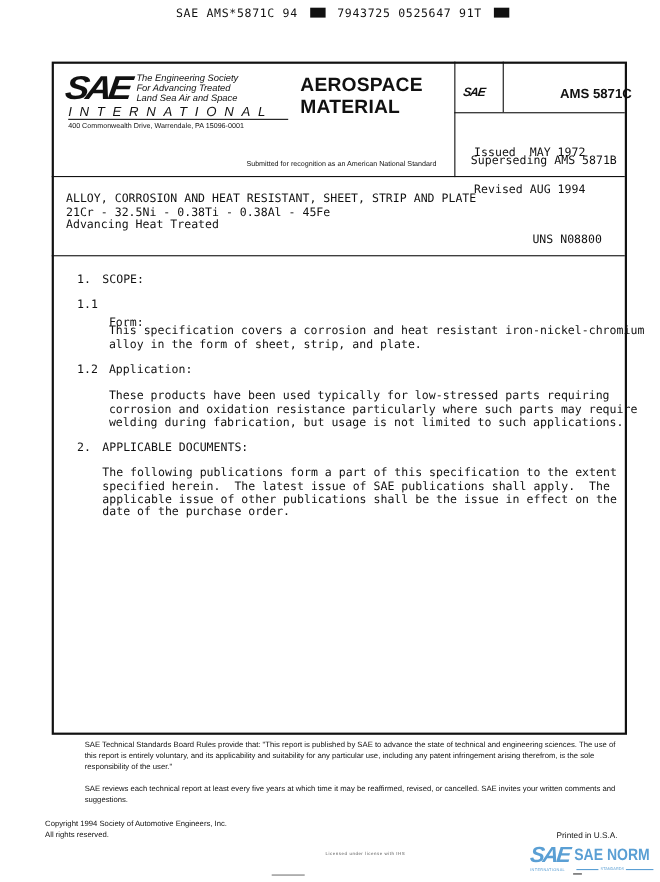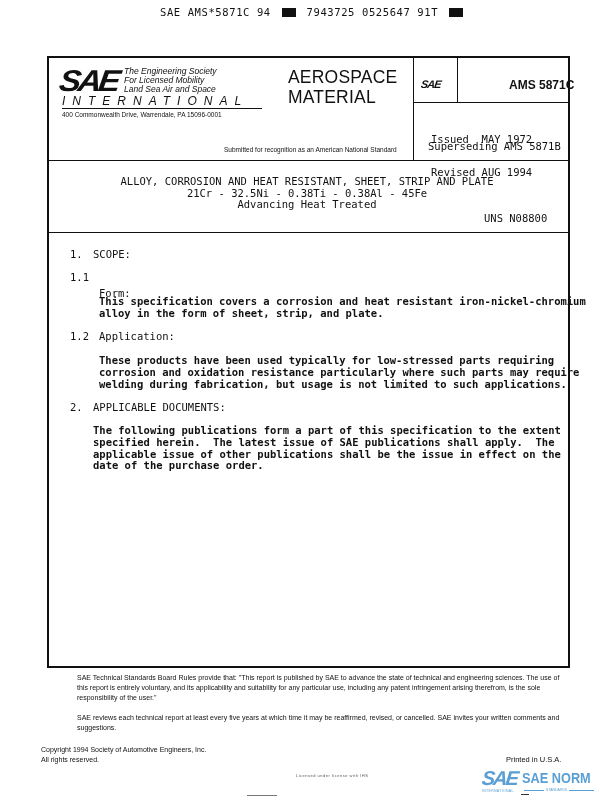--- a/index.html
+++ b/index.html
@@ -19,35 +19,35 @@
   #hdr-hline { left: 413px; top: 102px; width: 155px; height: 0; border-top: 1.5px solid #111; }
   #hdr-vline2 { left: 457px; top: 56px; width: 0; height: 46px; border-left: 1.5px solid #111; }
 
   #logo-sae { left: 62px; top: 66px; font-size: 30px; font-weight: bold; font-style: italic; letter-spacing: -3px; line-height: 30px; transform: skewX(-8deg) scaleX(1.1); }
   #logo-tag { left: 124px; top: 67px; font-size: 8.5px; font-weight: normal; font-style: italic; line-height: 9px; }
   #logo-intl { left: 62px; top: 95px; font-size: 12px; font-style: italic; letter-spacing: 7px; line-height: 12px; }
   #logo-rule { left: 62px; top: 108px; width: 200px; border-top: 1px solid #111; }
   #logo-addr { left: 62px; top: 111px; font-size: 6.5px; white-space: nowrap; }
   #submitted { left: 224px; top: 146px; font-size: 6.5px; white-space: nowrap; }
 
-  #ams-title { left: 288px; top: 67px; font-size: 17.5px; font-weight: normal; line-height: 20px; letter-spacing: 0.2px; }
+  #ams-title { left: 273px; top: 67px; font-size: 17.5px; font-weight: bold; line-height: 20px; letter-spacing: 0.2px; }
 
   #mini-sae { left: 421px; top: 78px; font-size: 11px; font-weight: bold; font-style: italic; letter-spacing: -1px; transform: skewX(-8deg); }
   #doc-id { left: 464px; top: 78px; font-size: 12px; font-weight: bold; margin-left: 45px; }
   #issued { left: 431px; top: 112px; font-size: 10.5px; line-height: 11px; white-space: pre; }
   #superseding { left: 428px; top: 140px; font-size: 10.5px; white-space: nowrap; }
 
   
-  #title-block { left: 60px; top: 176px; width: 494px; text-align: center; font-size: 10.5px; line-height: 11.5px; }
+  #title-block { left: 60px; top: 176px; width: 494px; font-size: 10.5px; line-height: 11.5px; }
   #uns { left: 484px; top: 212px; font-size: 10.5px; white-space: nowrap; }
   #title-divider { left: 47px; top: 232px; width: 521px; border-top: 1.5px solid #111; }
 
   
   .sec { font-size: 10.5px; line-height: 11.5px; white-space: pre; }
-  .para { font-size: 10.5px; line-height: 11.8px; white-space: pre; font-weight: bold; }
+  .para { font-size: 10.5px; line-height: 11.8px; white-space: pre; }
 
   
   #footer-rules { left: 77px; top: 673px; width: 490px; font-size: 7px; line-height: 10px; }
   #footer-review { left: 77px; top: 713px; width: 490px; font-size: 7px; line-height: 10px; }
   #copyright { left: 41px; top: 745px; font-size: 7px; line-height: 9.5px; }
   #printed { left: 506px; top: 755px; font-size: 7.5px; white-space: nowrap; text-align: right; }
   #tiny-note { left: 296px; top: 773px; font-size: 4px; color: #555; letter-spacing: 0.5px; white-space: nowrap; }
 
   #norm-logo { left: 482px; top: 768px; width: 115px; height: 30px; }
   #norm-sae { left: 0; top: 0; font-size: 20px; font-weight: bold; font-style: italic; color: #5a9fd4; letter-spacing: -2px; transform: skewX(-6deg); line-height: 20px; }
@@ -71,21 +71,21 @@
 
 <div id="frame" class="abs"></div>
 <div id="hdr-bottom" class="abs"></div>
 <div id="hdr-vline" class="abs"></div>
 <div id="hdr-hline" class="abs"></div>
 <div id="hdr-vline2" class="abs"></div>
 
 <div id="logo-sae" class="abs sans">SAE</div>
 <div id="logo-tag" class="abs sans">
   <div>The Engineering Society</div>
-  <div>For Licensed Mobility</div>
+  <div>For Advancing Treated</div>
   <div>Land Sea Air and Space</div>
 </div>
 <div id="logo-intl" class="abs sans">INTERNATIONAL</div>
 <div id="logo-rule" class="abs"></div>
 <div id="logo-addr" class="abs sans">400 Commonwealth Drive, Warrendale, PA 15096-0001</div>
 <div id="submitted" class="abs sans">Submitted for recognition as an American National Standard</div>
 
 <div id="ams-title" class="abs sans">
   <div>AEROSPACE</div>
   <div>MATERIAL</div>

